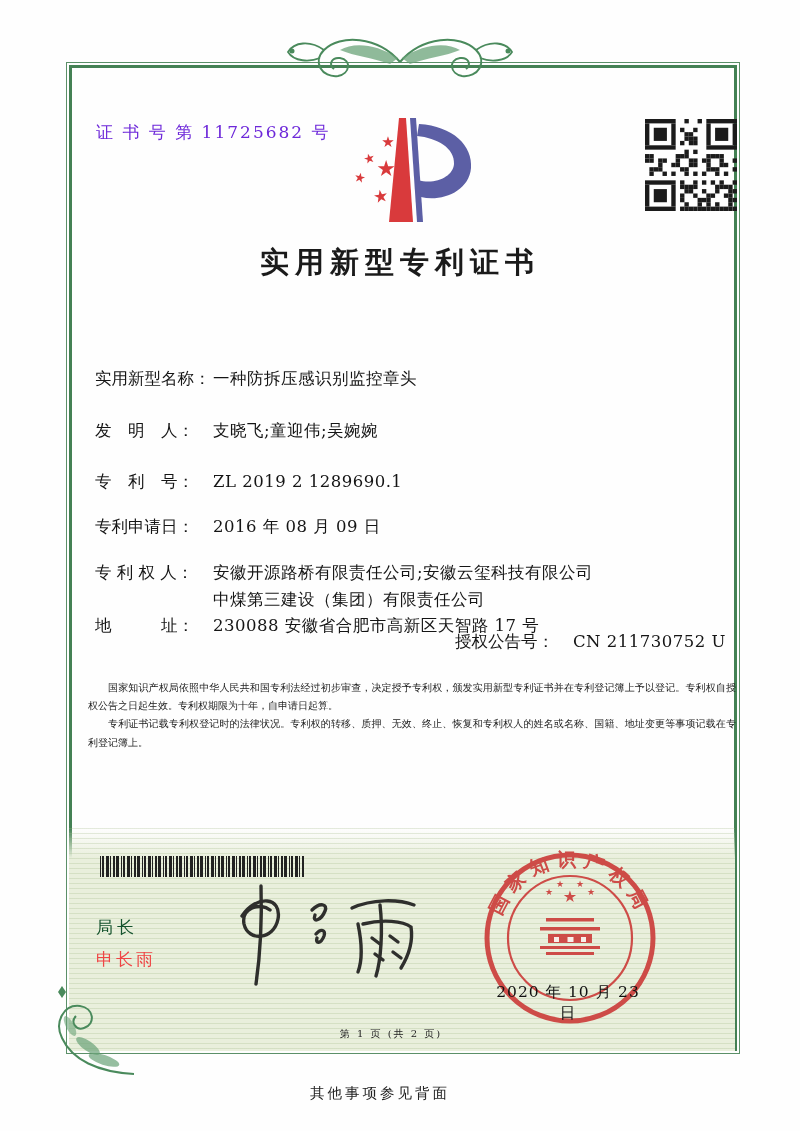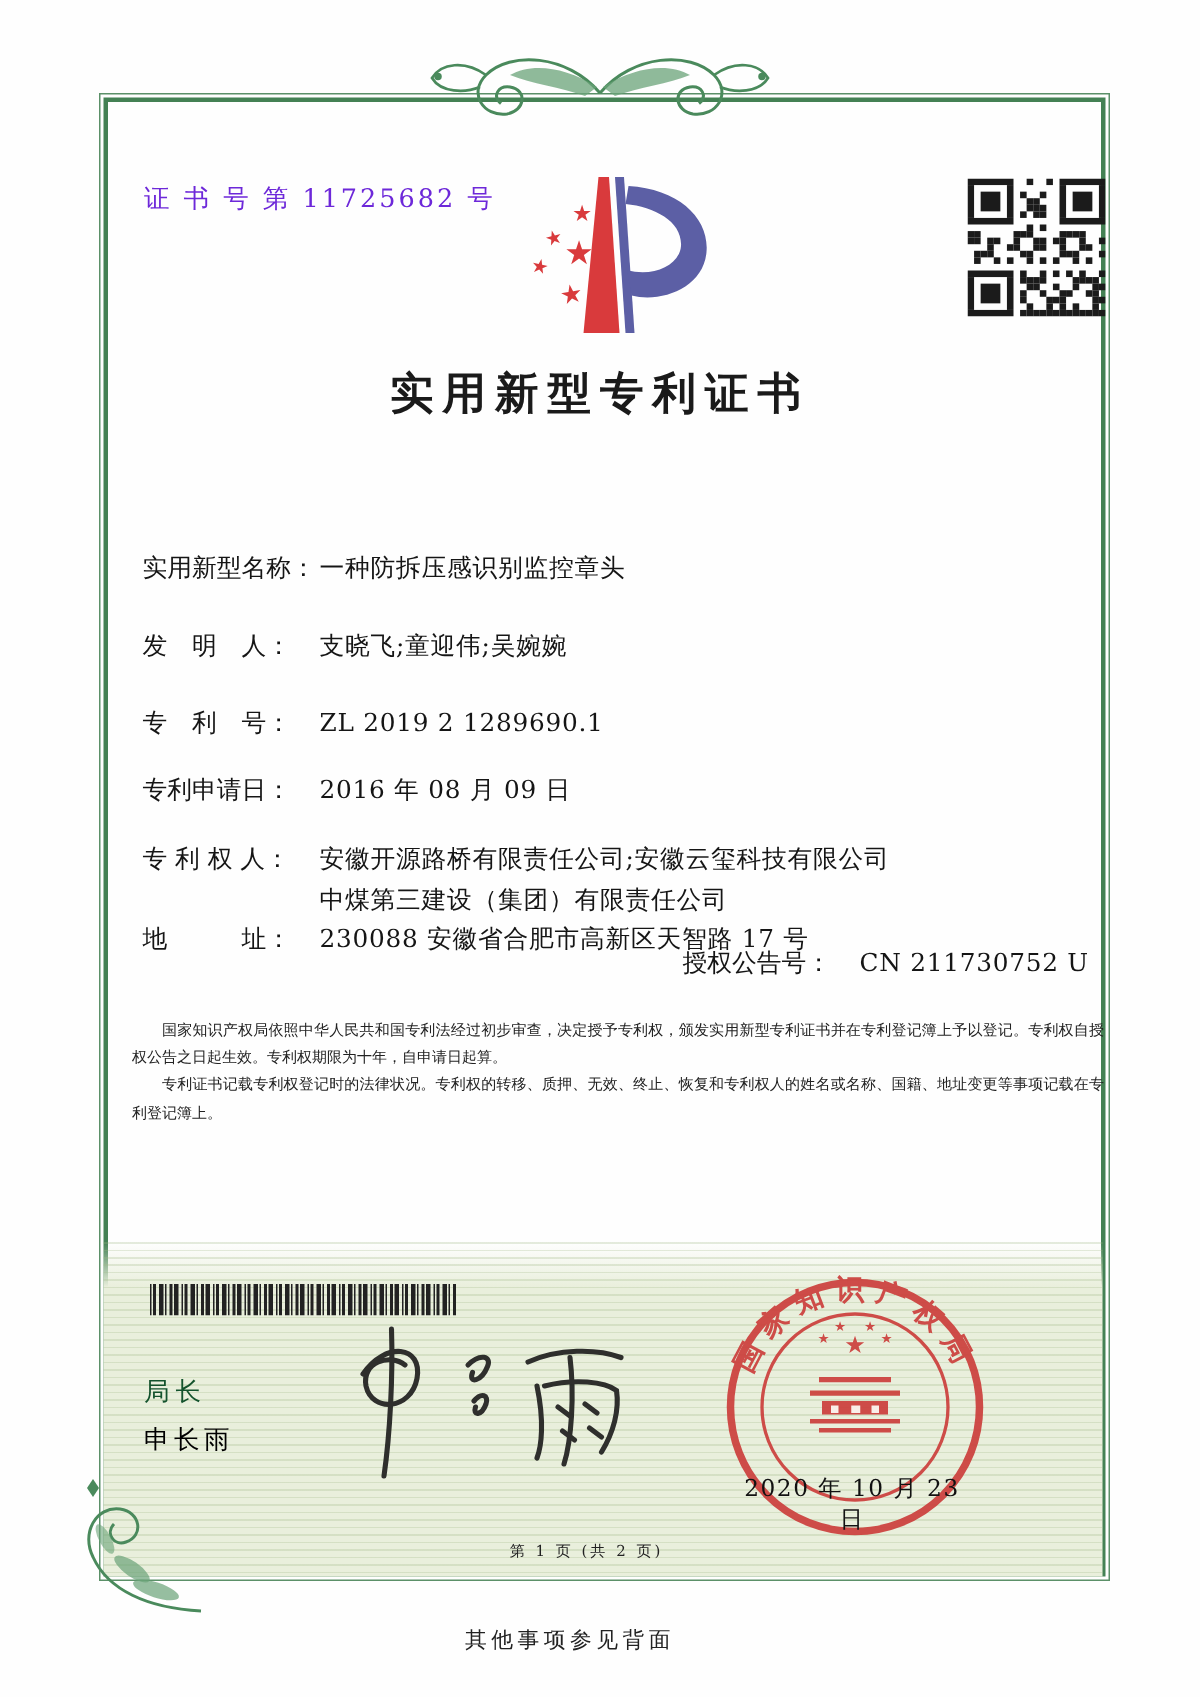--- a/index.html
+++ b/index.html
@@ -46,21 +46,21 @@
   .grant-no-group{position:absolute;left:360px;top:0;white-space:nowrap;}
   
   .body-text{
     position:absolute;left:88px;top:660px;width:648px;
     font-size:10px;line-height:1.82;text-align:justify;color:#222;margin-top:19px;
   }
   .body-text p{margin:0;text-indent:2em;}
   
   .barcode{position:absolute;left:100px;top:856px;width:208px;height:21px;}
   .sig-role{position:absolute;left:96px;top:916px;font-size:17px;letter-spacing:4px;font-family:"DejaVu Sans","Liberation Sans",sans-serif;color:#14532d;}
-  .sig-name{position:absolute;left:96px;top:948px;font-size:17px;letter-spacing:3px;font-family:"DejaVu Sans","Liberation Sans",sans-serif;color:#000000;}
+  .sig-name{position:absolute;left:96px;top:948px;font-size:17px;letter-spacing:3px;font-family:"DejaVu Sans","Liberation Sans",sans-serif;color:#ef4444;}
   .signature{position:absolute;left:212px;top:878px;}
   .seal{position:absolute;left:482px;top:850px;width:176px;height:176px;opacity:.93;}
   .seal-date{position:absolute;left:488px;top:982px;width:160px;text-align:center;font-size:15.5px;letter-spacing:1px;color:#111;}
   .page-info{position:absolute;left:66px;top:1027px;width:650px;text-align:center;font-size:10px;letter-spacing:2px;color:#222;}
   .back-note{position:absolute;left:0;top:1072px;width:760px;text-align:center;font-size:14.5px;letter-spacing:3px;color:#222;margin-top:12px;}
   
   .flourish-top{position:absolute;left:278px;top:24px;}
   .flourish-bl{position:absolute;left:38px;top:976px;}
 </style>
 </head>

